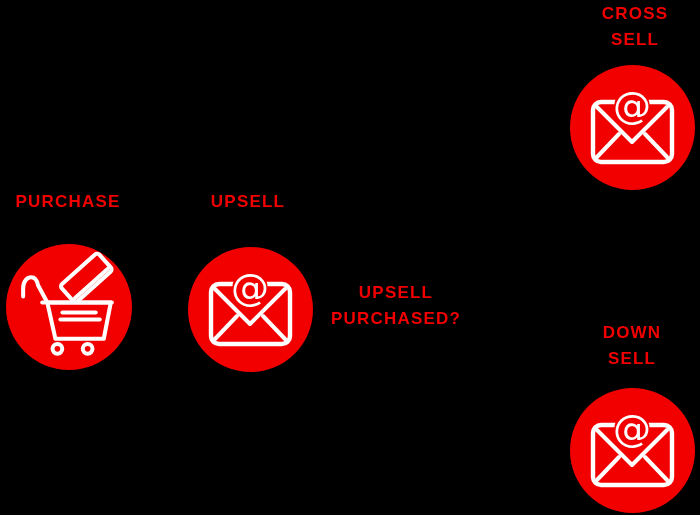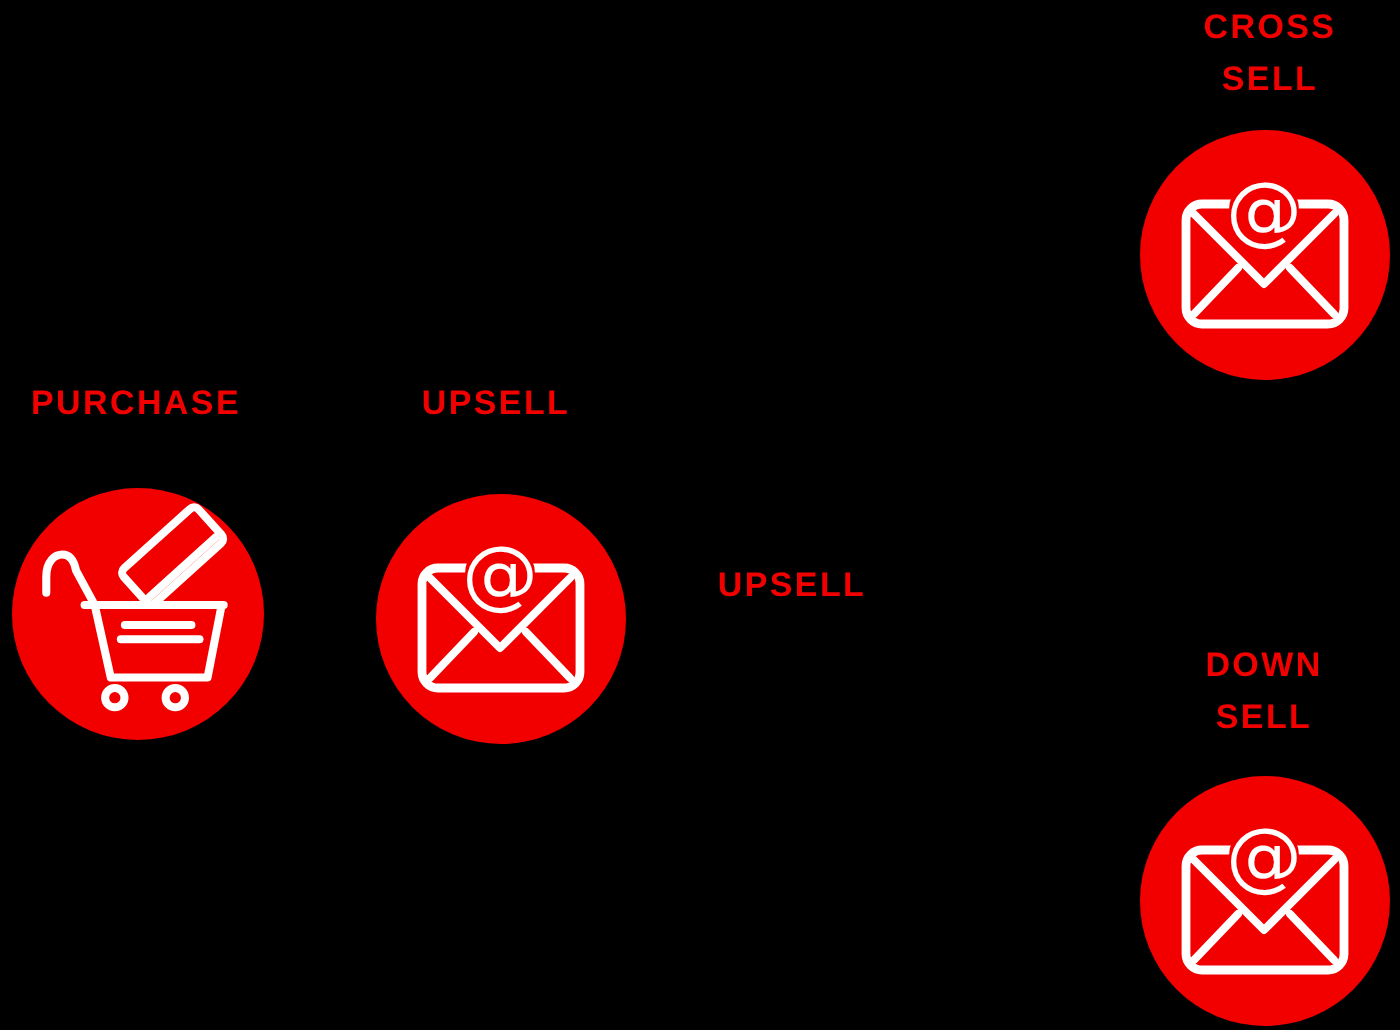--- a/index.html
+++ b/index.html
@@ -97,20 +97,21 @@
       <path d="M27,42 L62,77 L97,42"></path>
       <path d="M27,92 L49,69"></path>
       <path d="M97,92 L75,69"></path>
       <circle class="disc" cx="62" cy="40" r="17.5"></circle>
       <text x="62" y="53">@</text>
     </svg>
   </div>
 
   <div class="node-label" style="left:321px;top:280px;width:150px;">
     <div>UPSELL</div>
+    <div>PURCHASED?</div>
   </div>
 
   <div class="node-label" style="left:560px;top:1px;width:150px;">
     <div>CROSS</div>
     <div>SELL</div>
   </div>
 
   <div class="circle" style="left:570px;top:65px;width:125px;height:125px;">
     <svg class="node-icon" viewBox="0 0 125 125">
       <rect x="23" y="37" width="79" height="60" rx="8" style="stroke-width:4.4"></rect>

